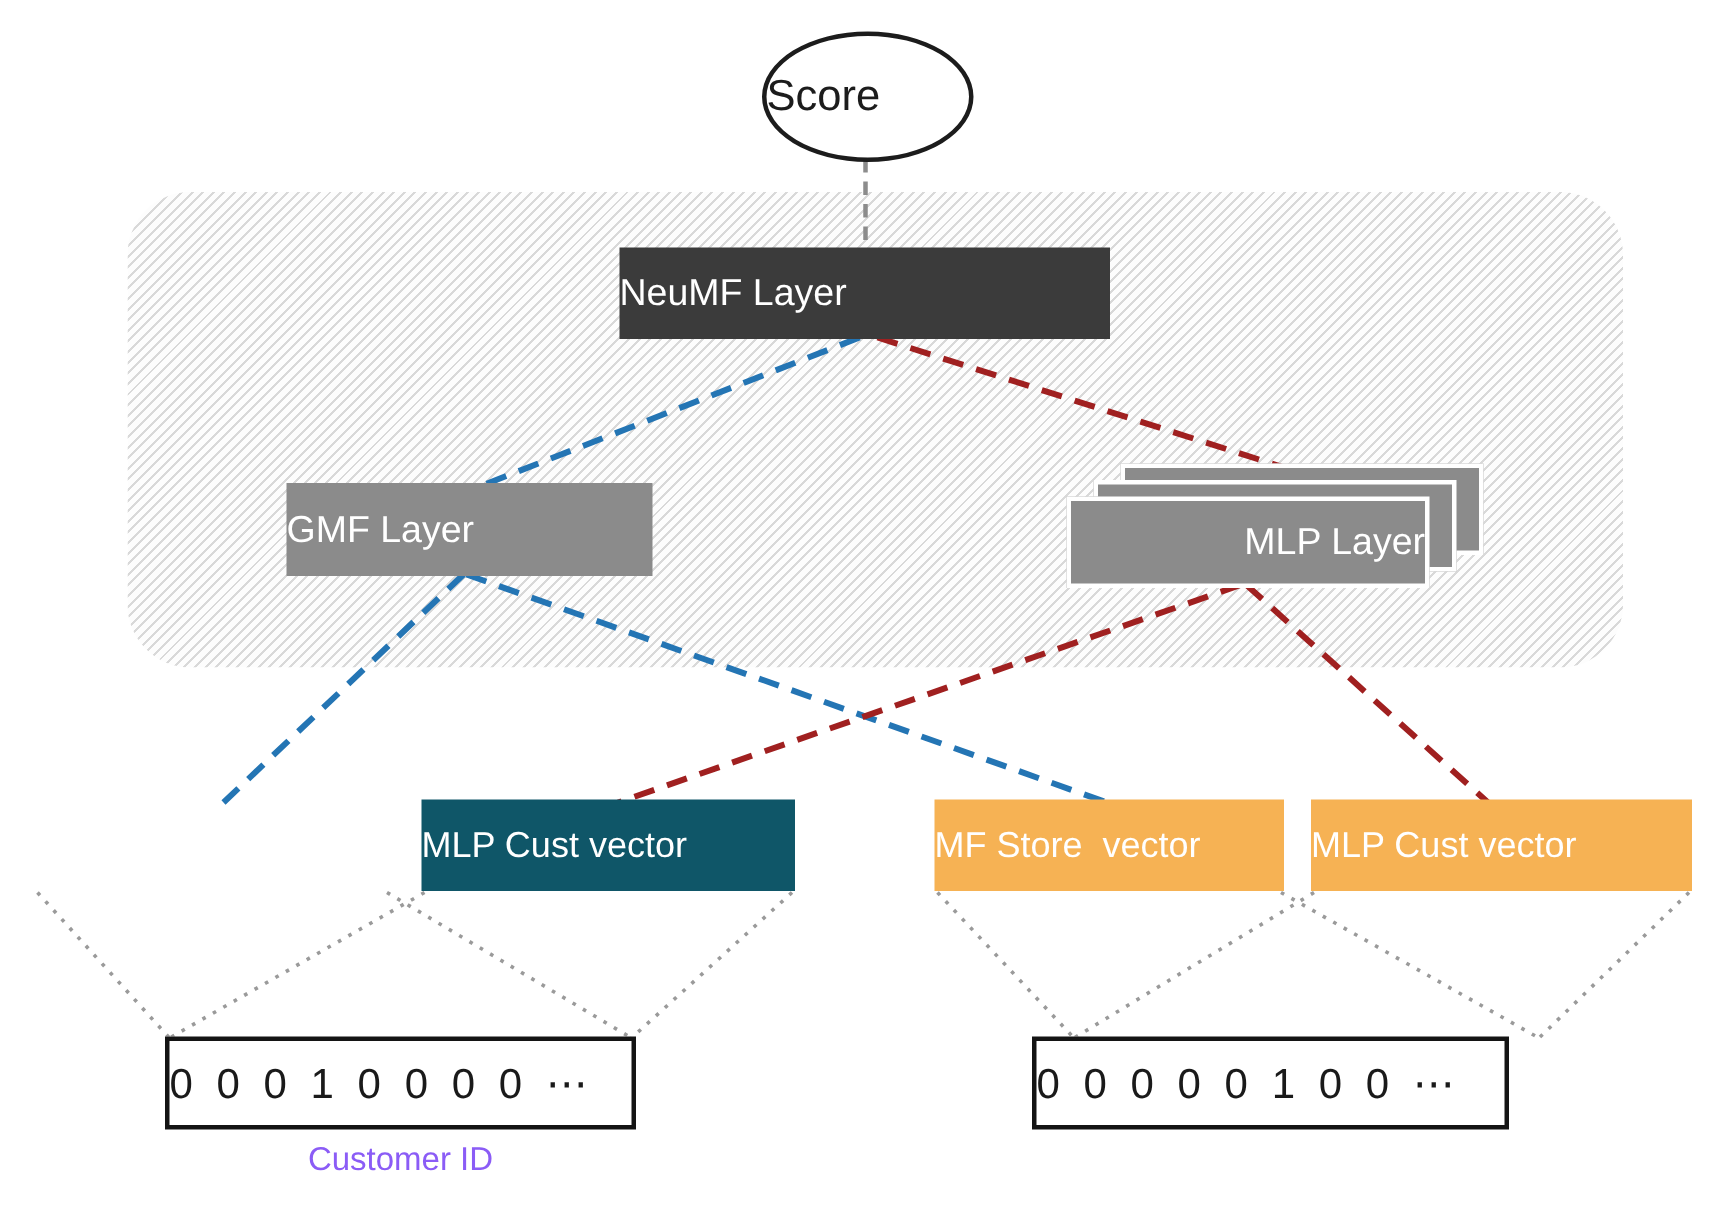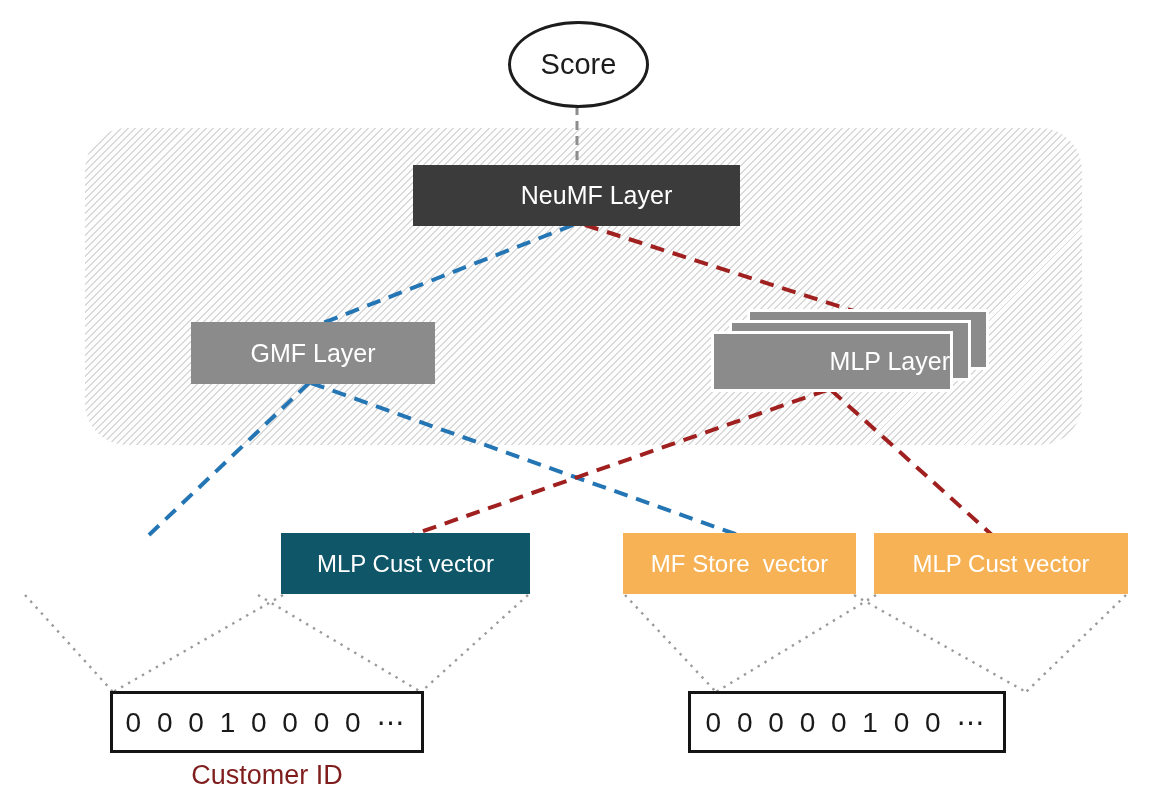--- a/index.html
+++ b/index.html
@@ -35,39 +35,38 @@
     z-index: 2;
   }
   .edge-main { fill: none; stroke-width: 4; stroke-dasharray: 14 9; }
   .edge-score { fill: none; stroke-width: 3; stroke-dasharray: 9 6; }
   .edge-fan { fill: none; stroke-width: 2.4; stroke-dasharray: 2.4 5.6; }
 
   .node {
     position: absolute;
     display: flex;
     align-items: center;
-    justify-content: center;
     z-index: 3;
     white-space: pre;
   }
   .node span { white-space: pre; }
 
   .score-ellipse {
     left: 508px; top: 21px;
     width: 141px; height: 87px;
     border: 3px solid #1c1c1c;
     border-radius: 50%;
     background: #ffffff;
     font-size: 29px;
     color: #1c1c1c;
     z-index: 3;
   }
 
   .layer-box { color: #ffffff; font-size: 25px; }
-  .neumf-box { left: 413px; top: 165px; width: 327px; height: 61px; padding-left: 40px; }
+  .neumf-box { left: 413px; top: 165px; width: 327px; height: 61px; }
   .gmf-box   { left: 191px; top: 322px; width: 244px; height: 62px; }
 
   .mlp-sheet {
     position: absolute;
     width: 242px; height: 61px;
     border: 3px solid #ffffff;
   }
   .mlp-back   { left: 747px; top: 309px; z-index: 3; }
   .mlp-middle { left: 729px; top: 320px; z-index: 4; }
   .mlp-front  {
@@ -90,22 +89,22 @@
     font-size: 28px;
     letter-spacing: 4px;
   }
   .id-customer { left: 110px; width: 314px; }
   .id-store    { left: 688px; width: 318px; }
 
   .id-label {
     position: absolute;
     top: 760px;
     text-align: center;
-    font-size: 27px;
-    color: #7f1d1d;
+    font-size: 22px;
+    color: #8b5cf6;
     z-index: 3;
   }
   .label-customer { left: 110px; width: 314px; }
   .label-store    { left: 712px; width: 318px; }
 </style>
 </head>
 <body>
 
 <div class="canvas">
 

